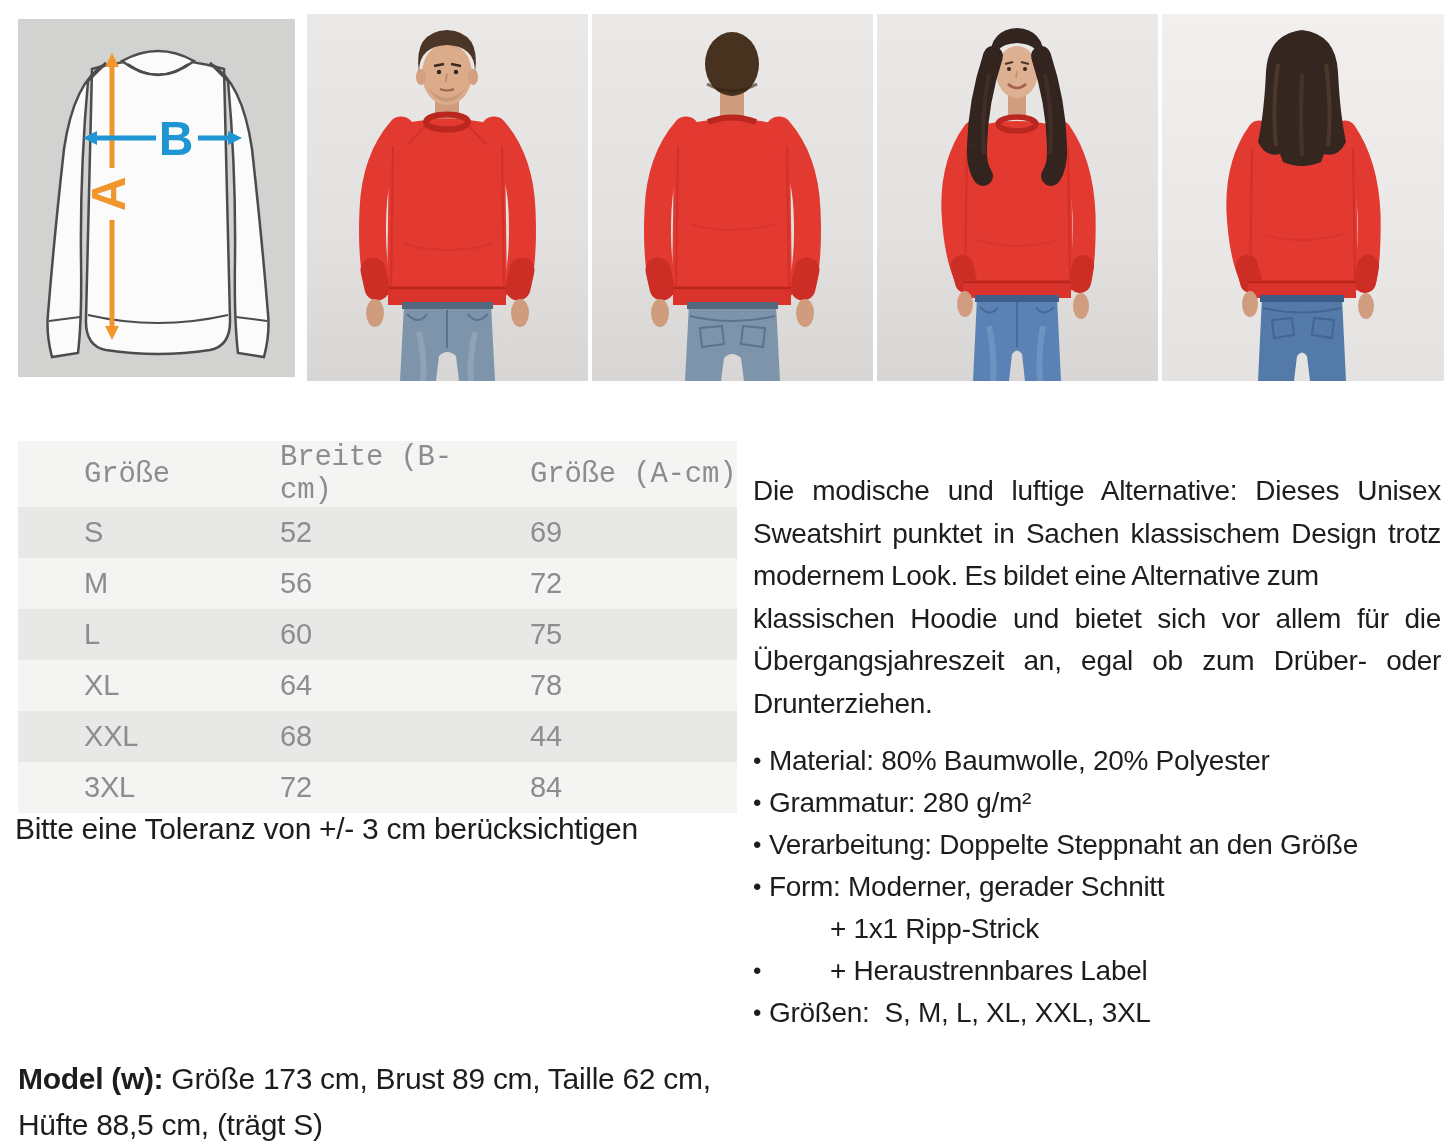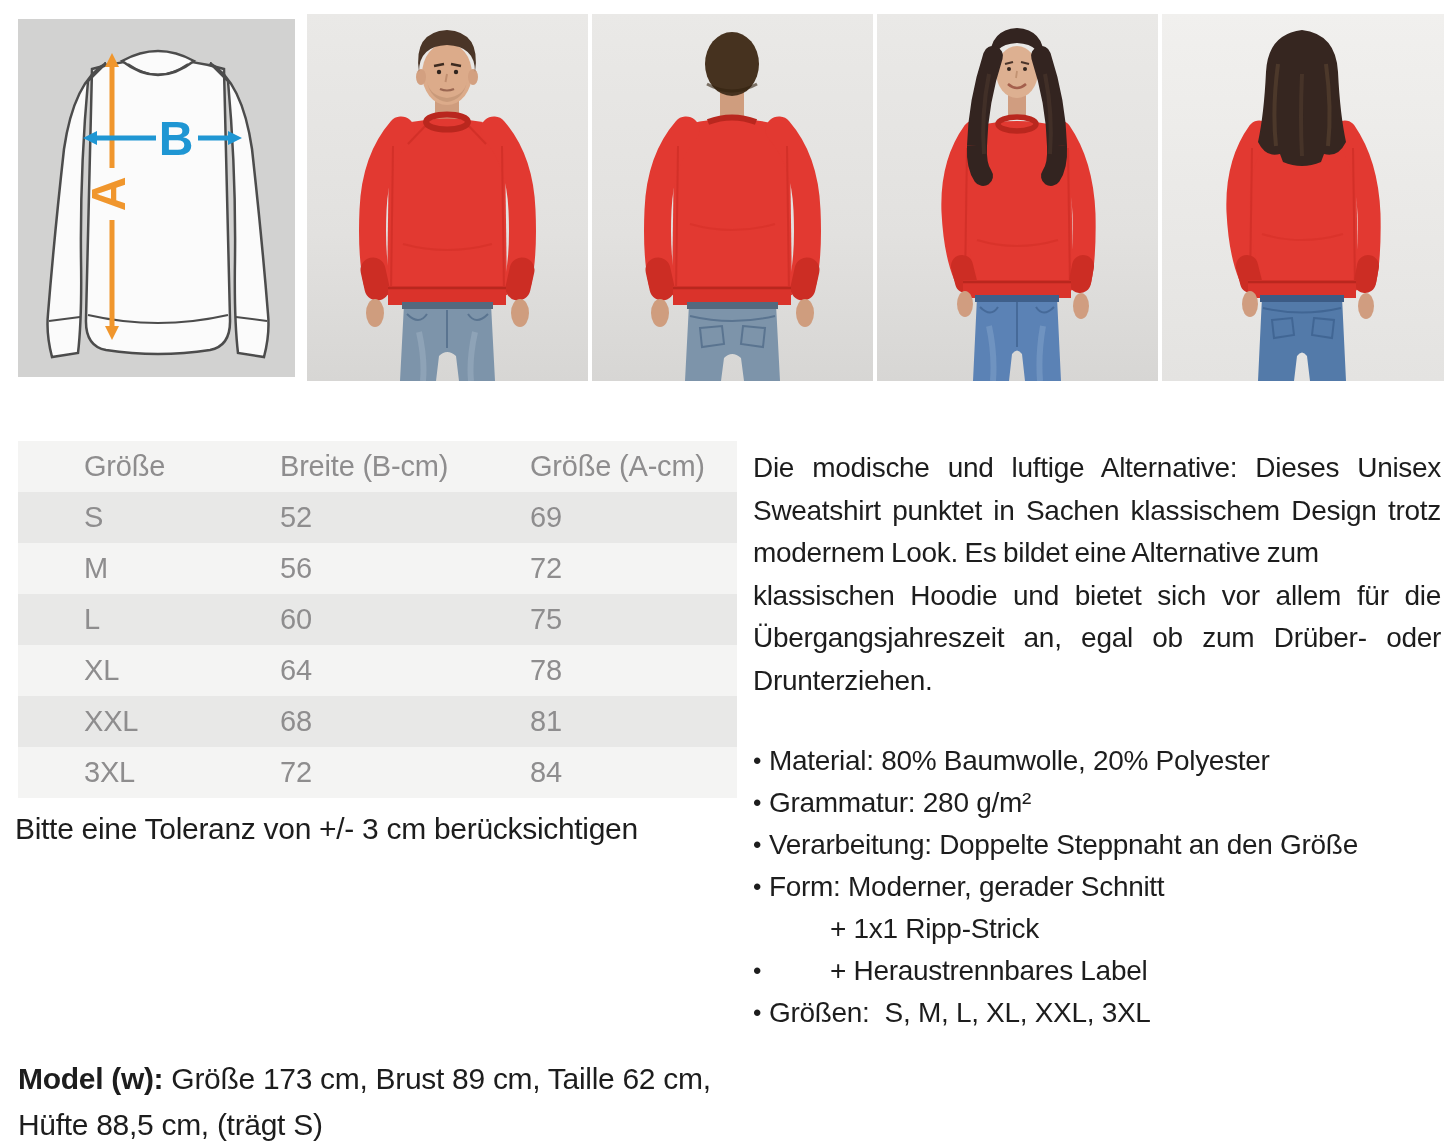--- a/index.html
+++ b/index.html
@@ -14,34 +14,34 @@
   #panel-man-front{left:307px;top:14px;width:281px;height:367px;}
   #panel-man-back{left:592px;top:14px;width:281px;height:367px;}
   #panel-woman-front{left:877px;top:14px;width:281px;height:367px;}
   #panel-woman-back{left:1162px;top:14px;width:282px;height:367px;}
 
   
   .size-table{position:absolute;left:18px;top:441px;width:719px;border-collapse:collapse;
               font-size:29px;color:#8e8d8e;letter-spacing:-0.2px;}
   .size-table th,.size-table td{font-weight:normal;text-align:left;height:51px;
               padding:0 0 0 66px;vertical-align:middle;}
-  .size-table thead tr{background:#f4f4f3;}
+  .size-table thead tr{background:#f4f4f3;font-family:Liberation Mono, monospace;}
   .size-table tbody tr:nth-child(odd){background:#e8e8e7;}
   .size-table tbody tr:nth-child(even){background:#f4f4f3;}
 
   .tolerance{position:absolute;left:15px;top:812px;font-size:30px;letter-spacing:-0.3px;}
 
   .model-note{position:absolute;left:18px;width:742px;font-size:30px;line-height:46px;
               letter-spacing:-0.3px;}
   .model-note b{font-weight:bold;}
   #model-m{top:899px;}
   #model-w{top:1026px;}
 
   
-  .description{position:absolute;left:753px;top:447px;width:688px;font-size:28px;
+  .description{position:absolute;left:753px;top:470px;width:688px;font-size:28px;
                line-height:42.5px;text-align:justify;white-space:pre-wrap;
                letter-spacing:-0.3px;word-spacing:-1px;}
   .features{position:absolute;left:753px;top:740px;width:700px;list-style:none;
             margin:0;padding:0;font-size:28px;line-height:42px;letter-spacing:-0.3px;}
   .features li{position:relative;padding-left:16px;}
   .features li::before{content:"•";position:absolute;left:0;top:0;font-size:24px;}
   .features .line1{white-space:pre-wrap;}
   .features .line2{margin-left:61px;white-space:pre-wrap;}
   .features .line2:empty{display:none;}
 </style>
@@ -274,21 +274,21 @@
         <td>75</td>
       </tr>
       <tr>
         <td>XL</td>
         <td>64</td>
         <td>78</td>
       </tr>
       <tr>
         <td>XXL</td>
         <td>68</td>
-        <td>81</td>
+        <td>44</td>
       </tr>
       <tr>
         <td>3XL</td>
         <td>72</td>
         <td>84</td>
       </tr>
     </tbody>
   </table>
 
   <div class="tolerance">Bitte eine Toleranz von +/- 3 cm berücksichtigen</div>

